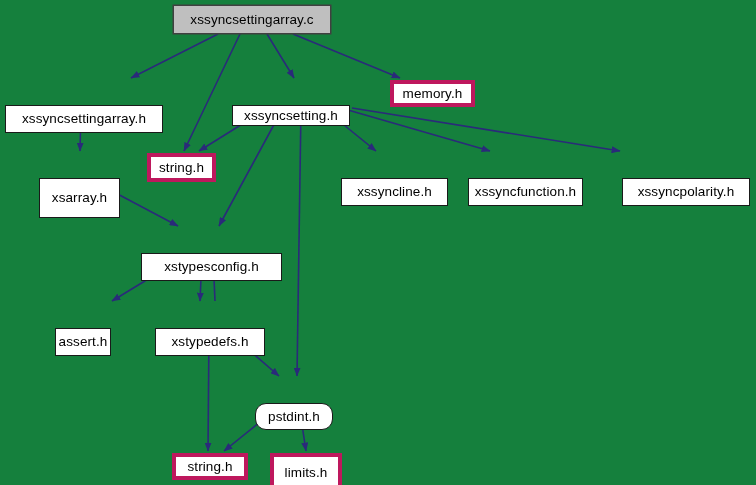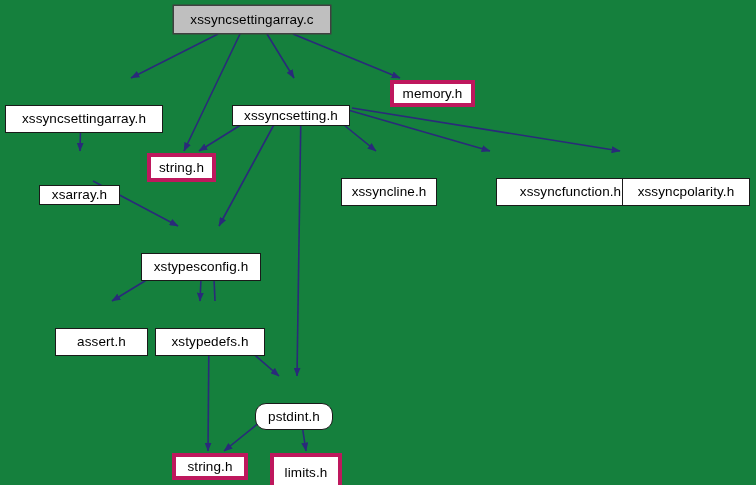--- a/index.html
+++ b/index.html
@@ -92,39 +92,39 @@
       </div>
       <div class="node solid" style="left: 5px; top: 80px; width: 158px; height: 28px;">
         <span class="node-label">xssyncsettingarray.h</span>
       </div>
       <div class="node solid" style="left: 232px; top: 80px; width: 118px; height: 21px;">
         <span class="node-label">xssyncsetting.h</span>
       </div>
       <div class="node faint" style="left: 390px; top: 80px; width: 85px; height: 27px;">
         <span class="node-label">memory.h</span>
       </div>
-      <div class="node solid" style="left: 39px; top: 160px; width: 81px; height: 20px; justify-content: center;">
+      <div class="node solid" style="left: 39px; top: 153px; width: 81px; height: 40px; justify-content: center;">
         <span class="node-label">xsarray.h</span>
       </div>
       <div class="node faint" style="left: 147px; top: 153px; width: 69px; height: 29px;">
         <span class="node-label">string.h</span>
       </div>
-      <div class="node solid" style="left: 341px; top: 153px; width: 96px; height: 28px;">
+      <div class="node solid" style="left: 341px; top: 153px; width: 107px; height: 28px;">
         <span class="node-label">xssyncline.h</span>
       </div>
-      <div class="node solid" style="left: 496px; top: 153px; width: 149px; height: 28px;">
+      <div class="node solid" style="left: 468px; top: 153px; width: 115px; height: 28px;">
         <span class="node-label">xssyncfunction.h</span>
       </div>
       <div class="node solid" style="left: 622px; top: 153px; width: 128px; height: 28px; text-align: center;">
         <span class="node-label">xssyncpolarity.h</span>
       </div>
-      <div class="node solid" style="left: 141px; top: 228px; width: 120px; height: 28px;">
+      <div class="node solid" style="left: 141px; top: 228px; width: 141px; height: 28px;">
         <span class="node-label">xstypesconfig.h</span>
       </div>
-      <div class="node solid" style="left: 55px; top: 303px; width: 93px; height: 28px;">
+      <div class="node solid" style="left: 55px; top: 303px; width: 56px; height: 28px;">
         <span class="node-label">assert.h</span>
       </div>
       <div class="node solid" style="left: 155px; top: 303px; width: 110px; height: 28px; align-items: center;">
         <span class="node-label">xstypedefs.h</span>
       </div>
       <div class="node solid" style="left: 255px; top: 378px; width: 78px; height: 27px; border-radius: 11px;">
         <span class="node-label">pstdint.h</span>
       </div>
       <div class="node faint" style="left: 172px; top: 453px; width: 76px; height: 27px;">
         <span class="node-label">string.h</span>

